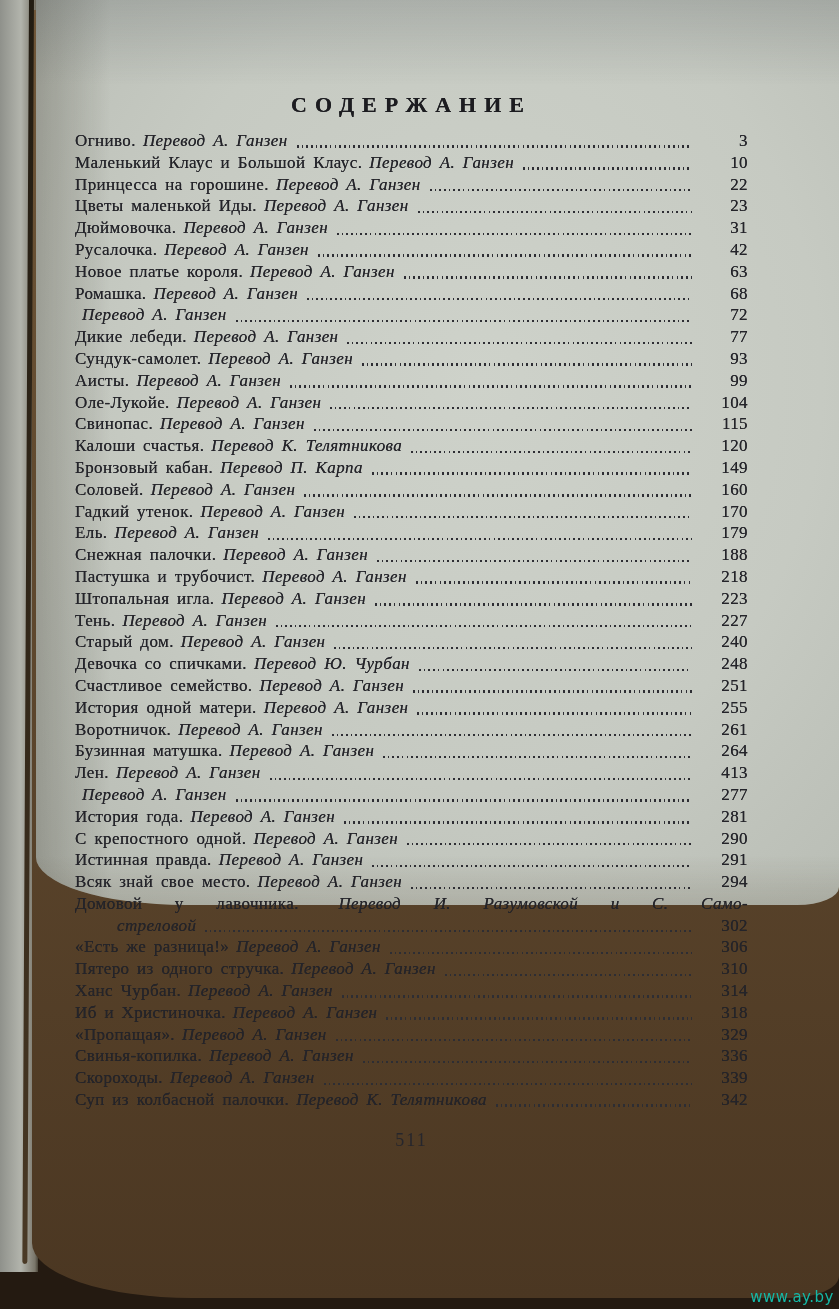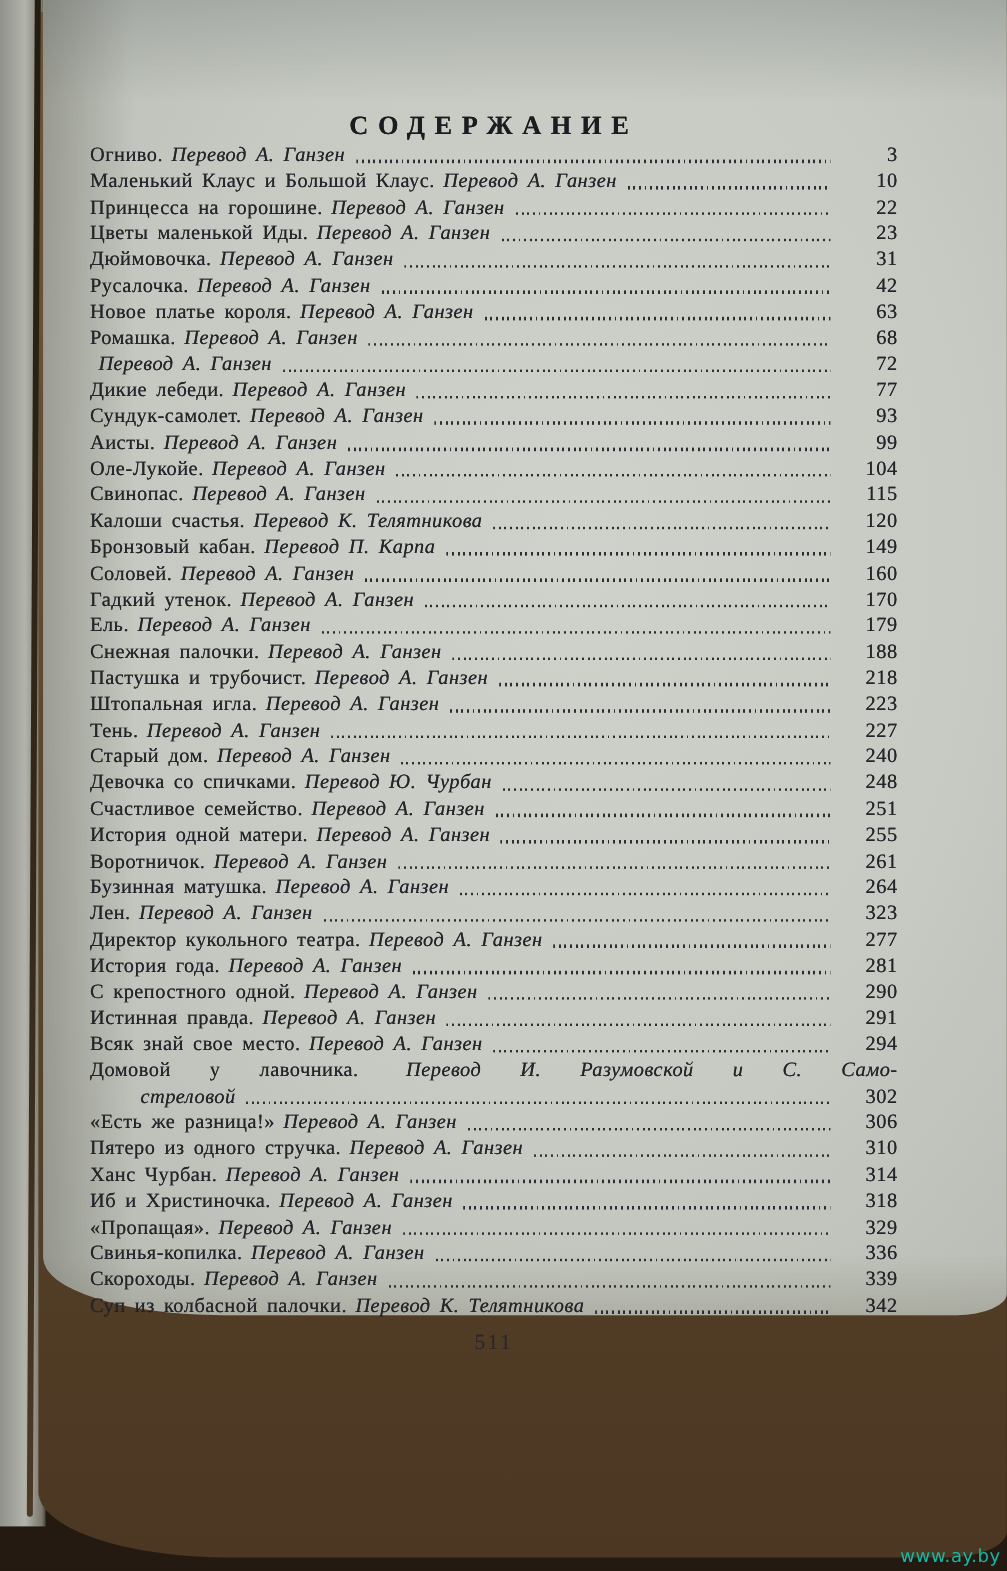--- a/index.html
+++ b/index.html
@@ -21,58 +21,58 @@
     z-index:3;
   }
   
   .page-under{
     position:absolute;left:32px;top:10px;width:807px;height:1288px;
     background:linear-gradient(180deg,#6f5638,#4b3722);
     border-bottom-left-radius:160px 55px;border-bottom-right-radius:50px 22px;
     z-index:1;
   }
   .page{
-    position:absolute;left:36px;top:0;width:803px;height:1096px;
+    position:absolute;left:36px;top:0;width:803px;height:905px;
     background:radial-gradient(ellipse at 55% 42%,#ced2ca 0%,#c6cac2 55%,#b6bab2 100%);
     border-bottom-left-radius:150px 48px;border-bottom-right-radius:42px 18px;
     z-index:2;
   }
   .page::before{ 
     content:'';position:absolute;inset:0;border-radius:inherit;pointer-events:none;
     background:
       linear-gradient(180deg,rgba(72,78,82,.22),rgba(72,78,82,0) 85px),
       linear-gradient(90deg,rgba(62,58,46,.28),rgba(62,58,46,0) 75px),
       linear-gradient(0deg,rgba(92,82,62,.18),rgba(92,82,62,0) 50px);
   }
   .content{
     position:absolute;left:39px;right:91px;top:0;color:#24242a;
   }
   .page-title{
     margin:92px 0 0 0;text-align:center;
     font-size:22px;font-weight:bold;letter-spacing:8px;color:#1c1c20;
     text-shadow:0 0 .5px rgba(20,20,25,.9);
   }
   .toc{
-    margin-top:0;font-size:17px;line-height:21.8px;
+    margin-top:12px;font-size:17px;line-height:21.8px;
     word-spacing:3px;letter-spacing:.4px;
     text-shadow:0 0 .4px rgba(28,28,34,.85);
   }
   .row{display:flex;align-items:baseline;height:21.8px;white-space:nowrap;}
   .row.full{display:block;text-align:justify;text-align-last:justify;white-space:normal;}
   .t{font-style:normal;}
   .tr{font-style:italic;margin-left:7px;text-align:right;}
   .cont{font-style:italic;margin-left:42px;}
   .leader{
     flex:1;min-width:14px;height:2.4px;align-self:flex-end;
     margin:0 14px 4px 9px;
     background-image:repeating-linear-gradient(to right,#2d2d33 0 1.6px,transparent 1.6px 4.7px);
   }
   .pg{width:42px;text-align:right;flex:0 0 auto;}
   .footer-num{
-    margin-top:9px;text-align:center;font-size:18px;letter-spacing:2px;color:#26262c;
+    margin-top:19px;text-align:center;font-size:18px;letter-spacing:2px;color:#26262c;
   }
   .bottom-band{
     position:absolute;left:0;bottom:0;width:839px;height:34px;z-index:0;
   }
   .watermark{
     position:absolute;right:5px;bottom:3px;z-index:5;
     font-family:"DejaVu Sans","Liberation Sans",sans-serif;
     font-size:15px;color:#14b8a6;letter-spacing:.5px;
   }
 </style>
@@ -258,24 +258,23 @@
         <div class="row">
           <span class="t">Бузинная матушка.</span>
           <span class="tr">Перевод А. Ганзен</span>
           <span class="leader"></span>
           <span class="pg">264</span>
         </div>
         <div class="row">
           <span class="t">Лен.</span>
           <span class="tr">Перевод А. Ганзен</span>
           <span class="leader"></span>
-          <span class="pg">323</span>
-        </div>
-        <div class="row">
-          <span class="t">Директор кукольного театра.</span>
+          <span class="pg">413</span>
+        </div>
+        <div class="row">
           <span class="tr">Перевод А. Ганзен</span>
           <span class="leader"></span>
           <span class="pg">277</span>
         </div>
         <div class="row">
           <span class="t">История года.</span>
           <span class="tr">Перевод А. Ганзен</span>
           <span class="leader"></span>
           <span class="pg">281</span>
         </div>

